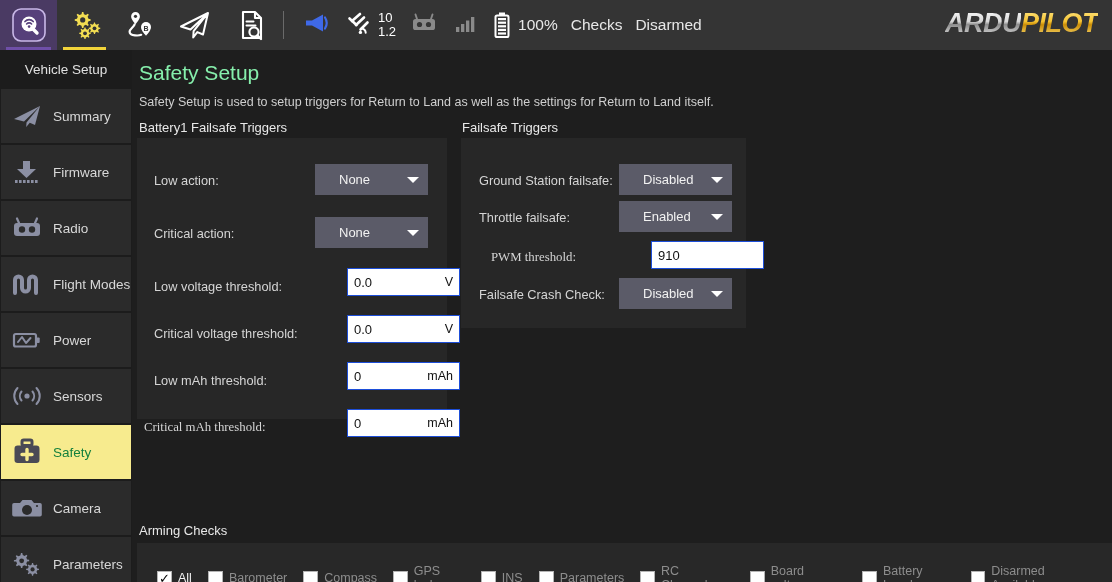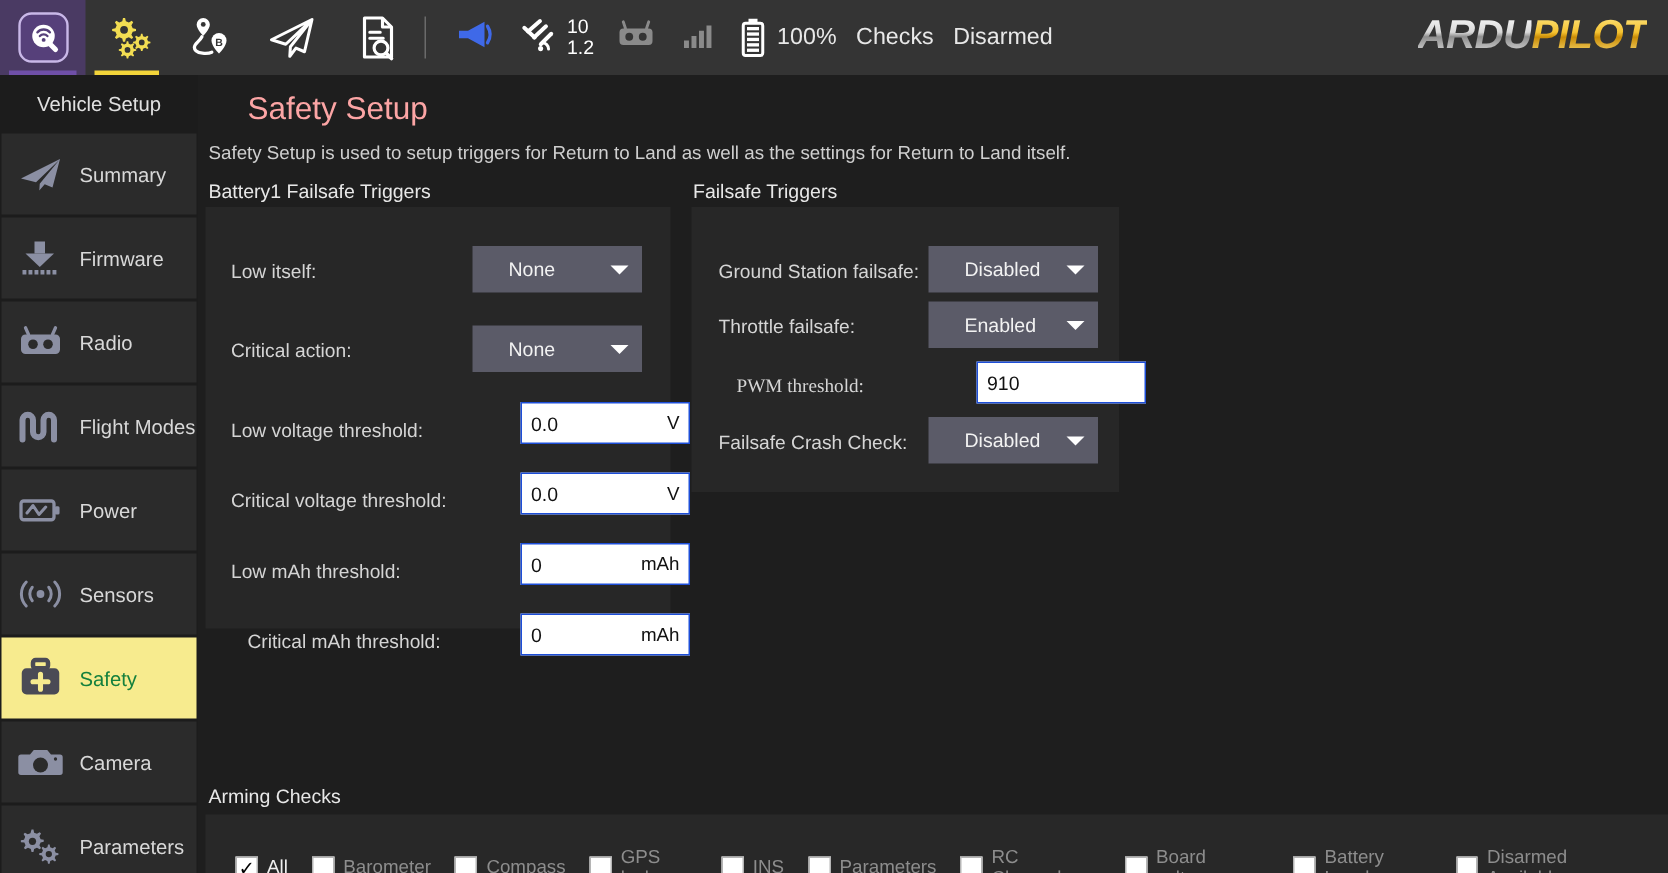--- a/index.html
+++ b/index.html
@@ -71,21 +71,21 @@
   .side-ico { width: 34px; height: 30px; display:flex; align-items:center; justify-content:center; flex: 0 0 34px; }
   .side-ico svg { display: block; }
 
   
   #main {
     position: absolute; left: 132px; top: 50px; width: 980px; height: 532px;
     background: #1e1e1e;
   }
   #page-title {
     position: absolute; left: 7px; top: 11px;
-    color: #fca5a5; font-size: 21px; margin-left: 26px;
+    color: #86efac; font-size: 21px;
   }
   #page-desc {
     position: absolute; left: 7px; top: 45px;
     color: #cfcfcf; font-size: 12.5px;
   }
   .sec-label {
     position: absolute; color: #e8e8e8; font-size: 13px;
   }
   .panel {
     position: absolute; background: #272727;
@@ -381,21 +381,21 @@
 </div>
 
 <div id="main">
   <div id="page-title">Safety Setup</div>
   <div id="page-desc">Safety Setup is used to setup triggers for Return to Land as well as the settings for Return to Land itself.</div>
 
   <div class="sec-label" style="left:7px; top:70px;">Battery1 Failsafe Triggers</div>
   <div class="panel" style="left:5px; top:88px; width:310px; height:281px;"></div>
 
   <div class="frow" style="left:22px; top:114px; width:280px; height:32px;">
-    <span class="flabel" style="width:160px;">Low itself:</span>
+    <span class="flabel" style="width:160px;">Low action:</span>
   </div>
   <div class="combo" style="left:183px; top:114px; width:113px;">
     <span>None</span>
     <span class="caret"></span>
   </div>
 
   <div class="frow" style="left:22px; top:167px; width:280px; height:32px;">
     <span class="flabel" style="width:160px;">Critical action:</span>
   </div>
   <div class="combo" style="left:183px; top:167px; width:113px;">
@@ -420,21 +420,21 @@
   </div>
 
   <div class="frow" style="left:22px; top:314px; width:280px; height:32px;">
     <span class="flabel" style="width:160px;">Low mAh threshold:</span>
   </div>
   <div class="txtfield" style="left:183px; top:312px; width:113px;">
     <span>0</span>
     <span class="unit">mAh</span>
   </div>
 
-  <div class="frow" style="left:33px; top:361px; width:280px; height:32px;">
+  <div class="frow" style="left:12px; top:361px; width:280px; height:32px;font-family:Liberation Serif, serif;">
     <span class="flabel" style="width:160px;">Critical mAh threshold:</span>
   </div>
   <div class="txtfield" style="left:183px; top:359px; width:113px;">
     <span>0</span>
     <span class="unit">mAh</span>
   </div>
 
   <div class="sec-label" style="left:330px; top:70px;">Failsafe Triggers</div>
   <div class="panel" style="left:329px; top:88px; width:285px; height:190px;"></div>
 

